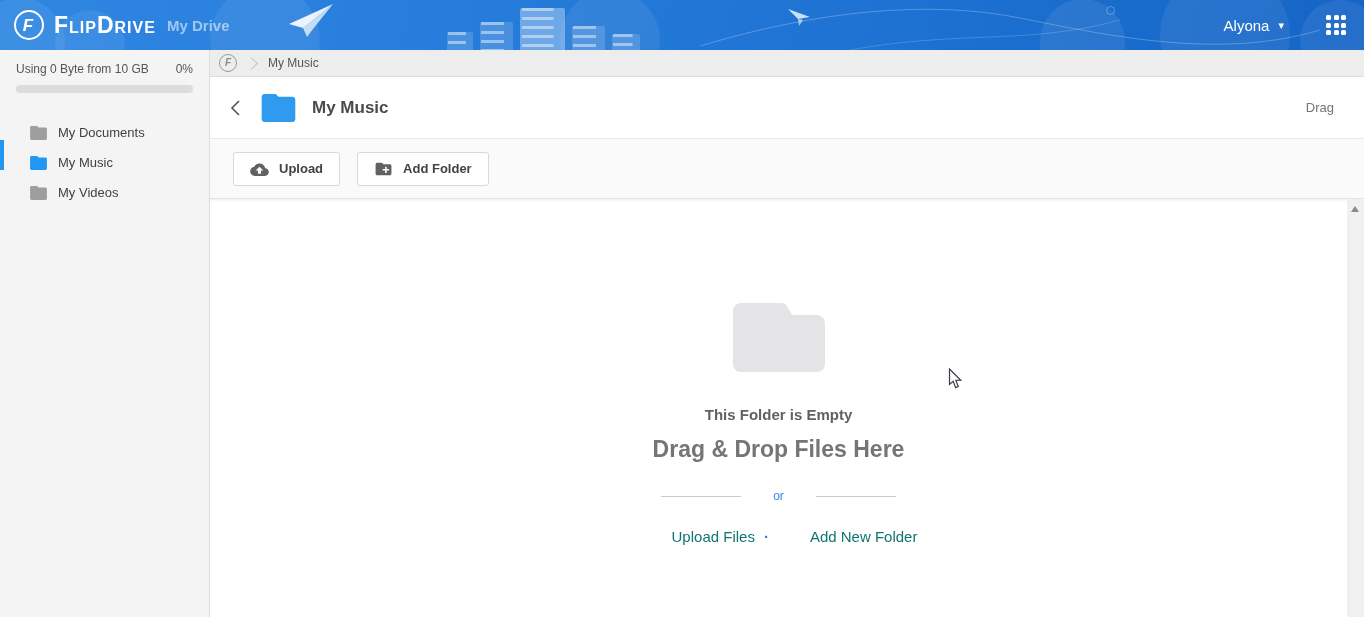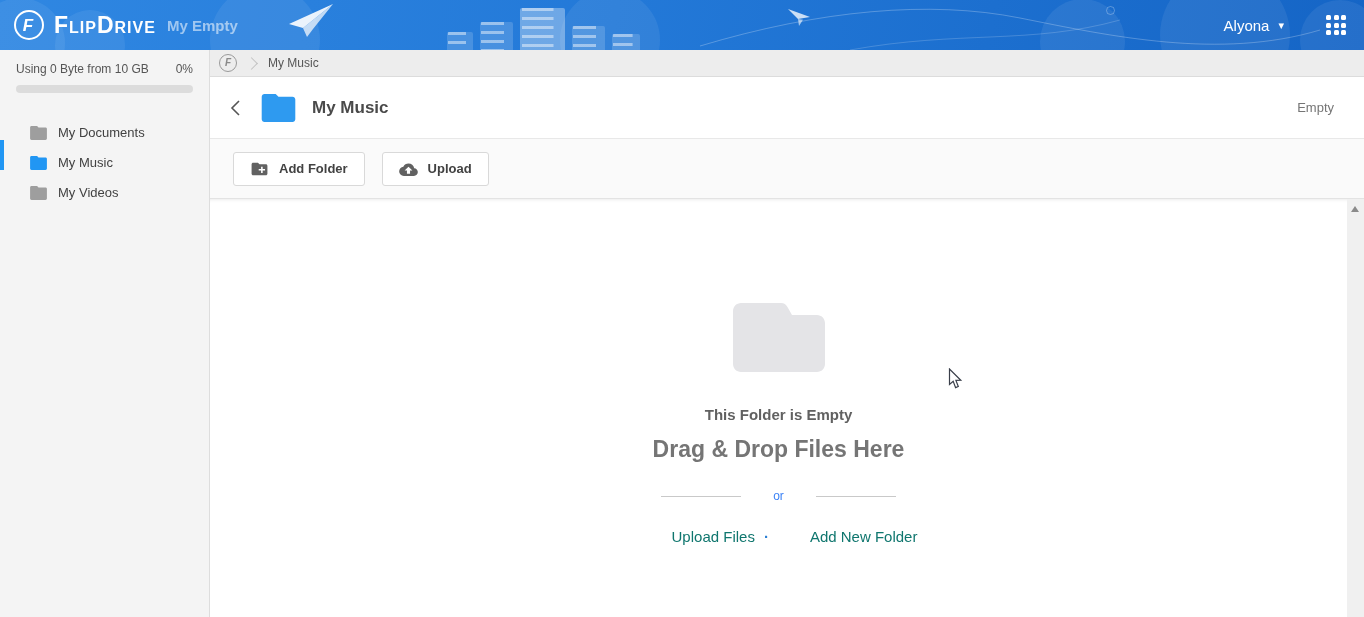--- a/index.html
+++ b/index.html
@@ -171,21 +171,21 @@
 
   <svg class="hdr-curves" width="620" height="50">
     <path d="M0 46 C 120 10, 230 0, 320 18 S 520 60, 620 30" stroke="rgba(255,255,255,0.25)" fill="none" stroke-width="1"></path>
     <path d="M150 50 C 260 30, 330 45, 420 20" stroke="rgba(255,255,255,0.18)" fill="none" stroke-width="1"></path>
   </svg>
 
   <div class="logo-badge">
     <span>F</span>
   </div>
   <div class="brand-name">FlipDrive</div>
-  <div class="nav-mydrive">My Empty</div>
+  <div class="nav-mydrive">My Drive</div>
 
   <svg class="plane-big" width="52" height="36" viewBox="0 0 52 36">
     <path d="M50 2 L6 22 L20 26 Z" fill="rgba(255,255,255,0.95)"></path>
     <path d="M50 2 L20 26 L24 35 L30 27 Z" fill="rgba(255,255,255,0.75)"></path>
   </svg>
   <svg class="plane-small" width="26" height="20" viewBox="0 0 26 20">
     <path d="M2 2 L24 10 L12 12 Z" fill="rgba(255,255,255,0.9)"></path>
     <path d="M12 12 L13 19 L17 12.8 Z" fill="rgba(255,255,255,0.7)"></path>
   </svg>
 
@@ -266,35 +266,35 @@
       <svg width="14" height="18" viewBox="0 0 14 18">
         <path d="M11 2 L4 9 L11 16" stroke="#555" stroke-width="1.6" fill="none"></path>
       </svg>
     </div>
     <div class="title-folder">
       <svg width="35" height="28" viewBox="0 0 24 20">
           <path d="M10 0H2C.9 0 .01.9.01 2L0 18c0 1.1.9 2 2 2h20c1.1 0 2-.9 2-2V4c0-1.1-.9-2-2-2h-10L10 0z" fill="#2e9af0" rx="2"></path>
         </svg>
     </div>
     <span class="page-title">My Music</span>
-    <span class="status-empty">Empty</span>
+    <span class="status-empty">Drag</span>
   </div>
 
   <div class="toolbar">
+    <button class="tb-btn">
+      <svg width="19" height="14" viewBox="0 0 24 18">
+        <path d="M19.35 8.04C18.67 4.59 15.64 2 12 2 9.11 2 6.6 3.64 5.35 6.04 2.34 6.36 0 8.91 0 12c0 3.31 2.69 6 6 6h13c2.76 0 5-2.24 5-5 0-2.64-2.05-4.78-4.65-4.96zM14 11v4h-4v-4H7l5-5 5 5h-3z" fill="#616161"></path>
+      </svg>
+      <span>Upload</span>
+    </button>
     <button class="tb-btn">
       <svg width="19" height="16" viewBox="0 0 24 20">
         <path d="M20 4h-8l-2-2H4C2.89 2 2.01 2.89 2.01 4L2 16c0 1.11.89 2 2 2h16c1.11 0 2-.89 2-2V6c0-1.11-.89-2-2-2zm-1 8h-3v3h-2v-3h-3v-2h3V7h2v3h3v2z" fill="#616161"></path>
       </svg>
       <span>Add Folder</span>
-    </button>
-    <button class="tb-btn">
-      <svg width="19" height="14" viewBox="0 0 24 18">
-        <path d="M19.35 8.04C18.67 4.59 15.64 2 12 2 9.11 2 6.6 3.64 5.35 6.04 2.34 6.36 0 8.91 0 12c0 3.31 2.69 6 6 6h13c2.76 0 5-2.24 5-5 0-2.64-2.05-4.78-4.65-4.96zM14 11v4h-4v-4H7l5-5 5 5h-3z" fill="#616161"></path>
-      </svg>
-      <span>Upload</span>
     </button>
   </div>
 
   <div class="content">
     <div class="empty-wrap">
       <svg width="92" height="73" viewBox="0 0 92 73">
         <path d="M8 4 h40 c3 0 5.2 1.6 6.6 4.2 L59 16 h25 c4.4 0 8 3.6 8 8 v41 c0 4.4-3.6 8-8 8 H8 c-4.4 0-8-3.6-8-8 V12 c0-4.4 3.6-8 8-8 z" fill="#e4e4e7"></path>
       </svg>
       <div class="empty-heading">This Folder is Empty</div>
       <div class="empty-sub">Drag &amp; Drop Files Here</div>

